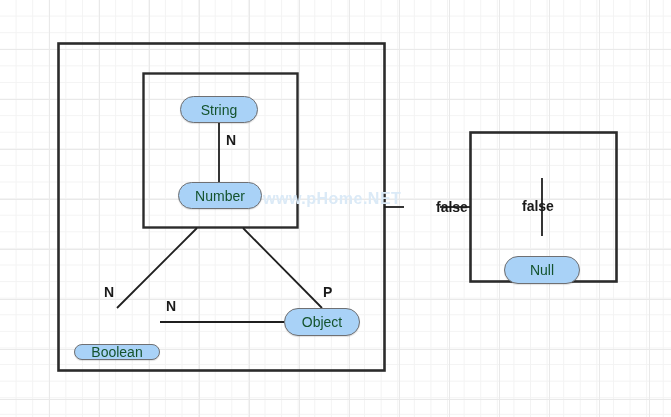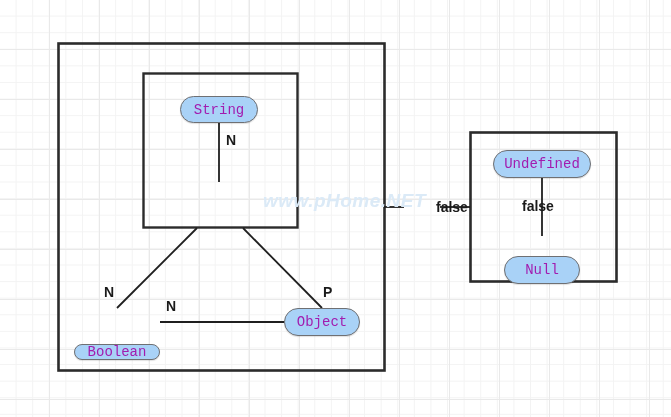--- a/index.html
+++ b/index.html
@@ -27,40 +27,39 @@
     left: 0;
     top: 0;
     width: 671px;
     height: 417px;
   }
   .watermark {
     position: absolute;
     left: 263px;
     top: 190px;
     font-family: "Liberation Sans", sans-serif;
-    font-size: 19px;
+    font-size: 16px;
     font-weight: bold;
     color: #dbeaf7;
     letter-spacing: 0.5px;
     white-space: nowrap;
     user-select: none;
-    font-style: italic;
   }
   .node {
     position: absolute;
     box-sizing: border-box;
     background: #a9d2f7;
     border: 1.6px solid #6f7073;
     border-radius: 14px;
     display: flex;
     align-items: center;
     justify-content: center;
-    font-family: Liberation Mono, monospace;
+    font-family: Liberation Sans, sans-serif;
     font-size: 14px;
-    color: #a21caf;
+    color: #14532d;
     box-shadow: 0 1px 1px rgba(0,0,0,0.12);
   }
   .edge-label {
     position: absolute;
     font-family: "Liberation Sans", sans-serif;
     font-size: 14px;
     font-weight: bold;
     color: #1a1a1a;
     white-space: nowrap;
   }
@@ -89,32 +88,32 @@
     <line x1="384" y1="207" x2="404" y2="207" stroke="#1f1f1f" stroke-width="1.8"></line>
     <line x1="440" y1="207" x2="470" y2="207" stroke="#1f1f1f" stroke-width="1.8"></line>
   </svg>
 
   <div class="watermark">www.pHome.NET</div>
 
   <div class="node" style="left:180px; top:96px; width:78px; height:27px;">
     <span>String</span>
   </div>
 
+  <div class="node" style="left:178px; top:182px; width:84px; height:27px;">
+    <span>Number</span>
+  </div>
 
   <div class="node" style="left:74px; top:308px; width:86px; height:16px;margin-top:36px;">
     <span>Boolean</span>
   </div>
 
   <div class="node" style="left:284px; top:308px; width:76px; height:28px;text-align:right;">
     <span>Object</span>
   </div>
 
-  <div class="node" style="left:493px; top:150px; width:98px; height:28px;">
-    <span>Undefined</span>
-  </div>
 
   <div class="node" style="left:504px; top:236px; width:76px; height:28px;margin-top:20px;">
     <span>Null</span>
   </div>
 
   <div class="edge-label" style="left:226px; top:132px;">N</div>
 
   <div class="edge-label" style="left:104px; top:284px;">N</div>
 
   <div class="edge-label" style="left:323px; top:284px;">P</div>

